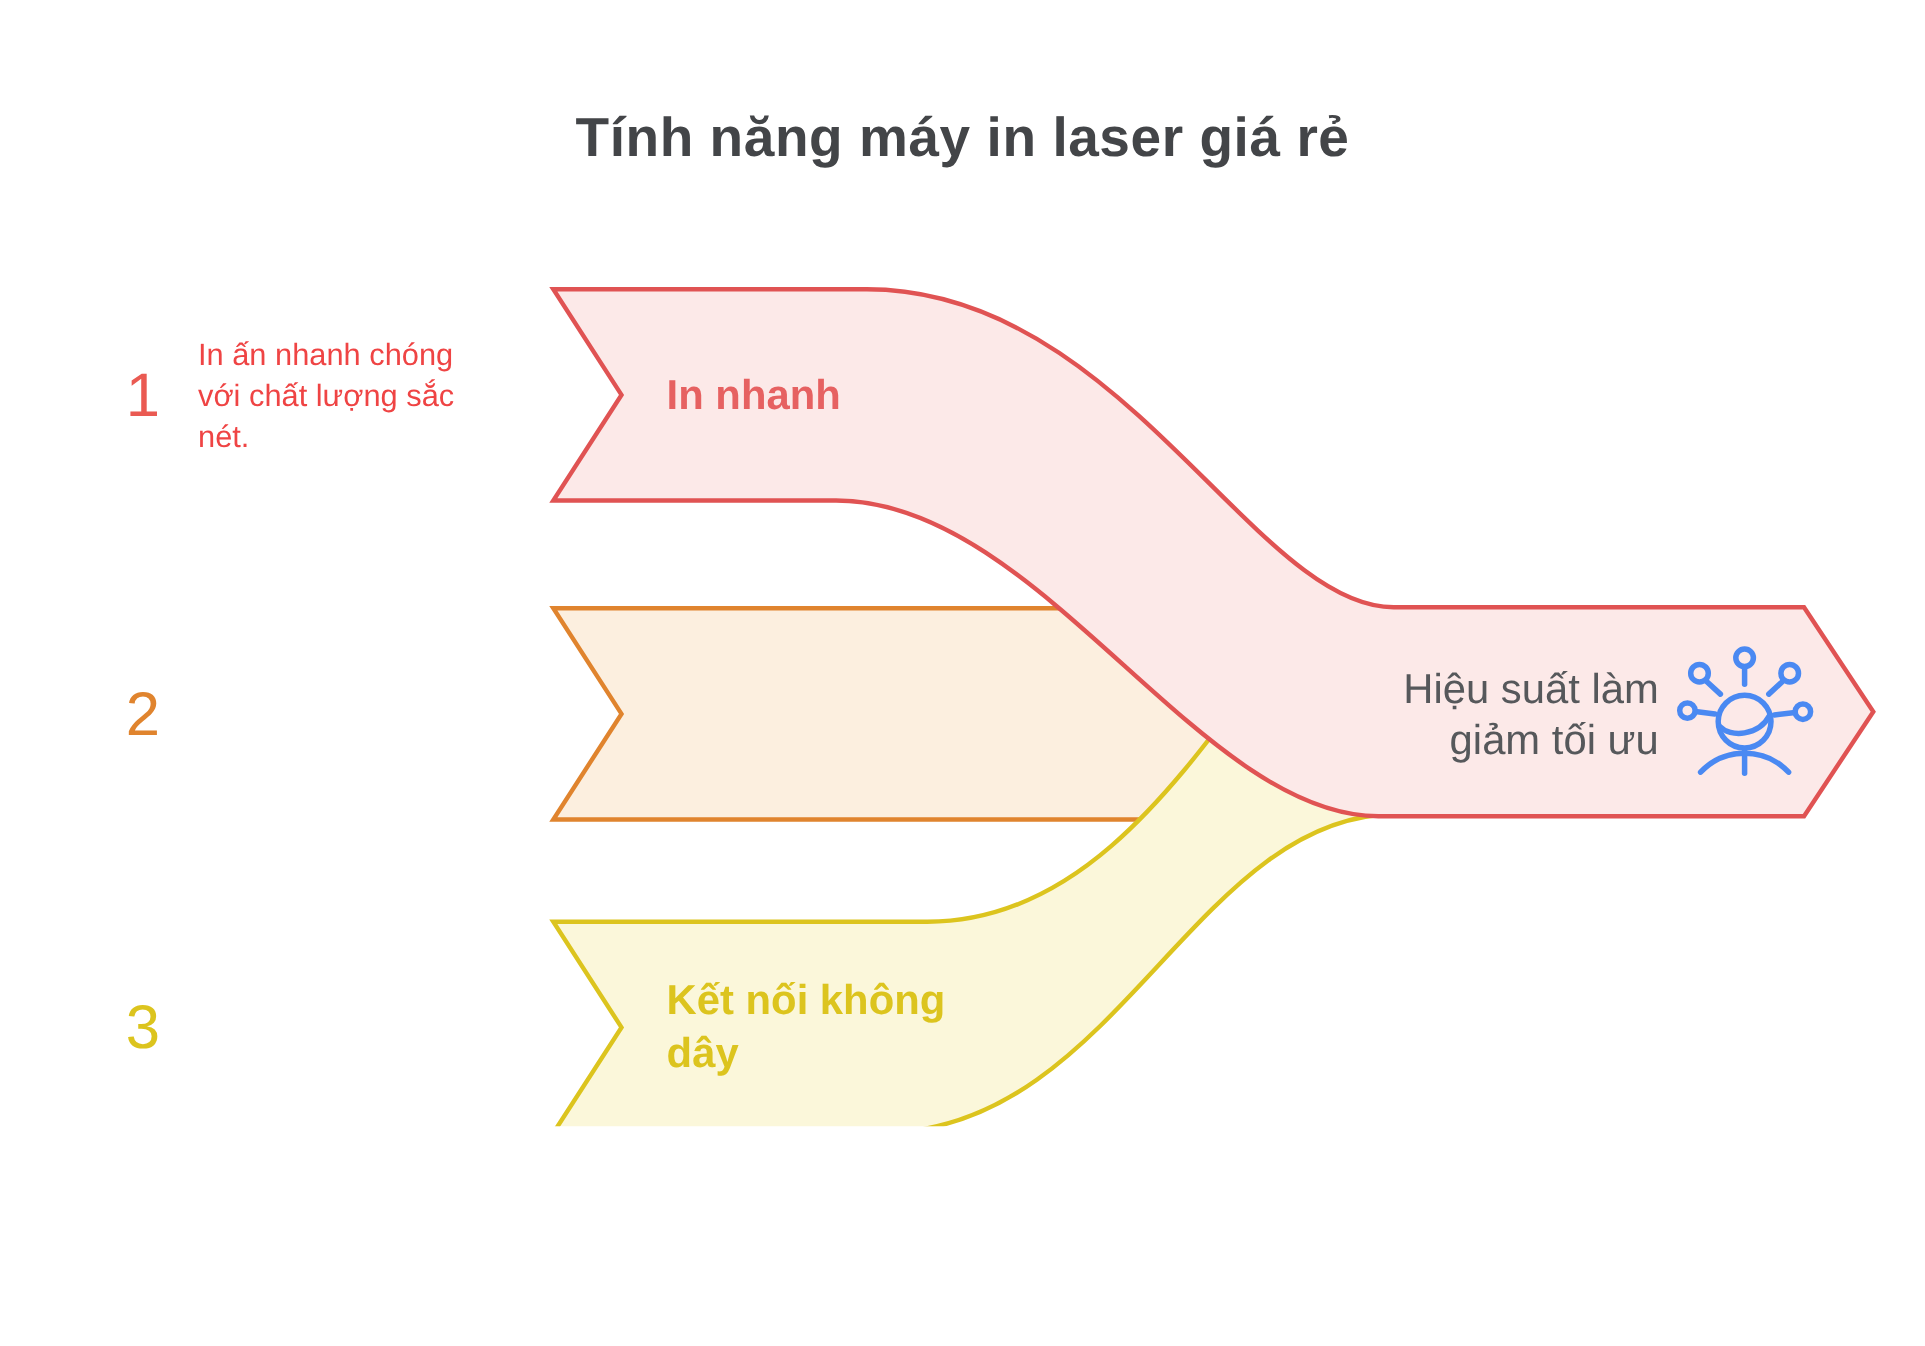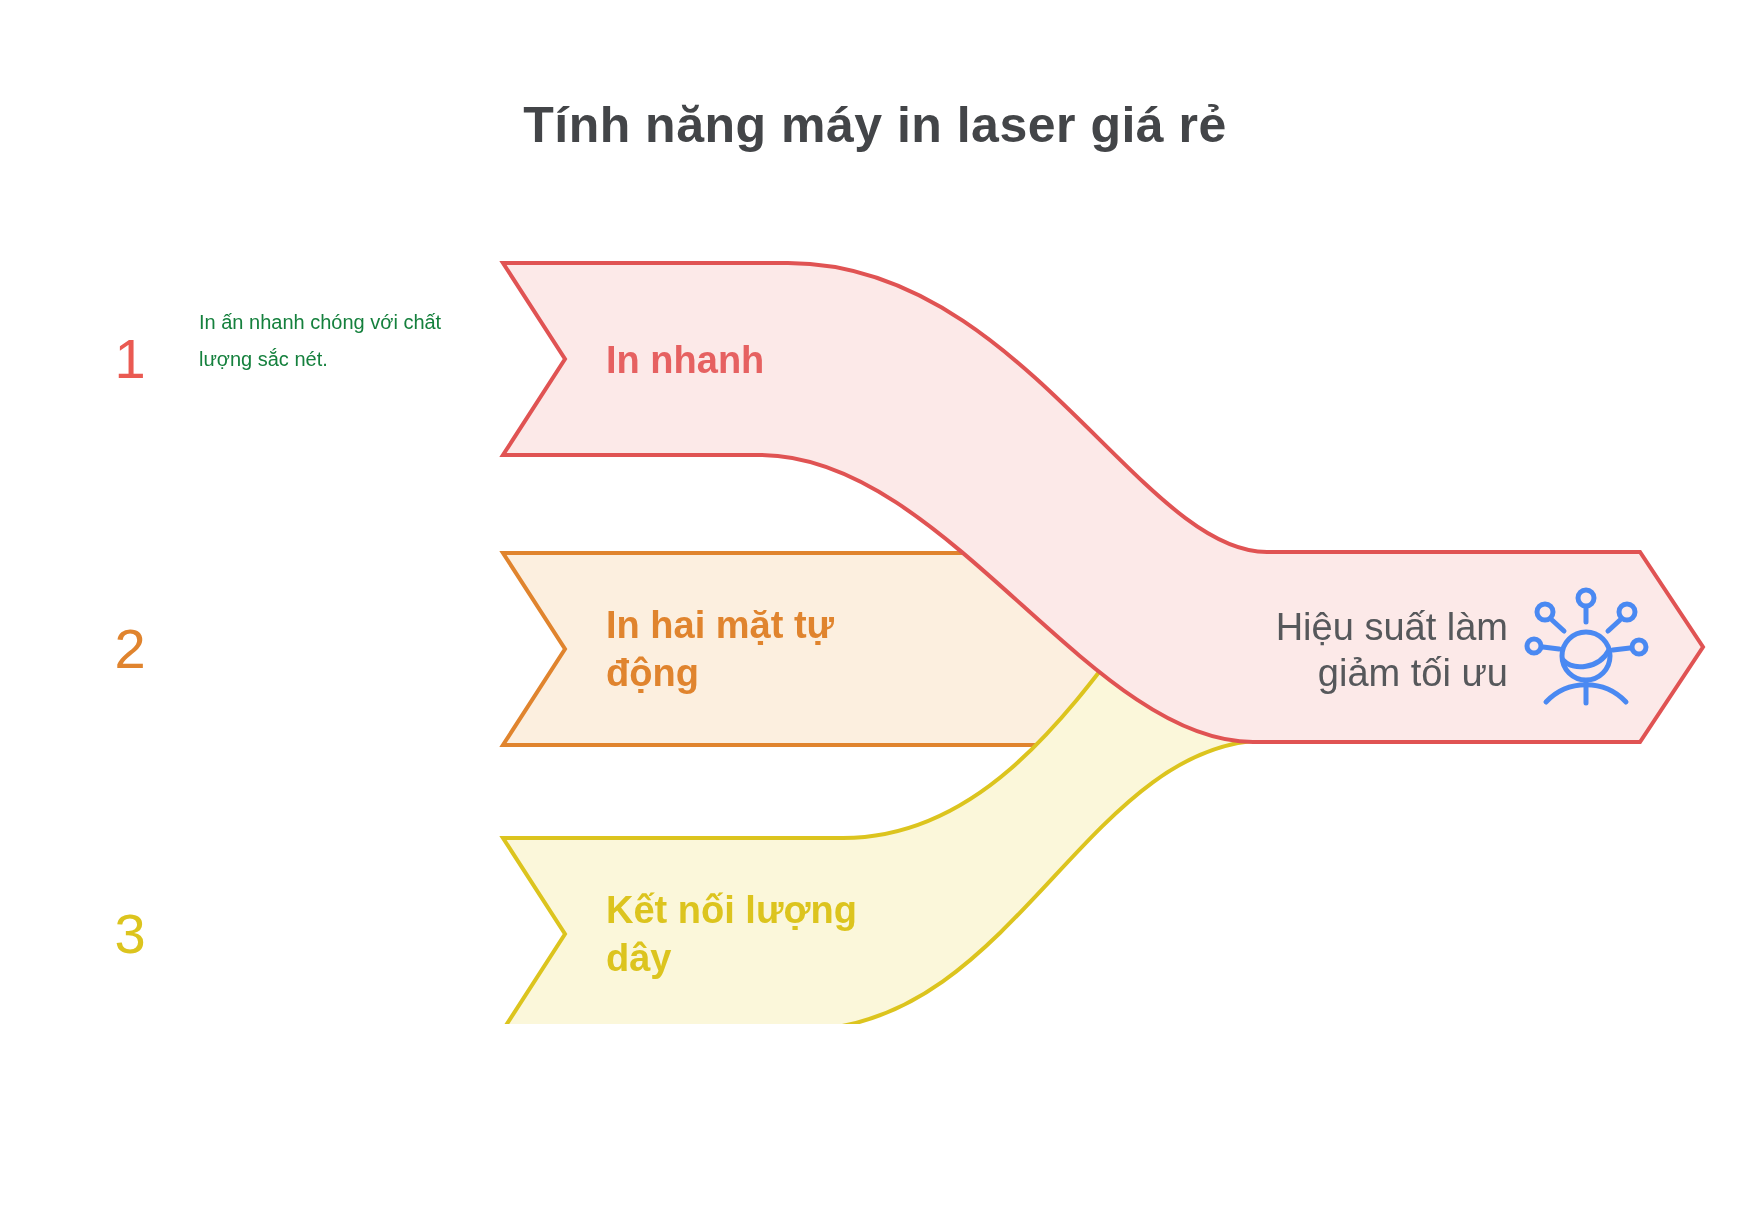--- a/index.html
+++ b/index.html
@@ -29,24 +29,24 @@
     text-align:center;
     font-size:56px;
     line-height:56px;
     font-weight:400;
   }
   .num-1{top:331px;color:#EA5A52;}
   .num-2{top:621px;color:#E0842E;}
   .num-3{top:906px;color:#DCC41E;}
   .step-desc{
     position:absolute;
-    left:199px; width:252px;
-    font-size:20px;
+    left:180px; width:252px;
+    font-size:28px;
     line-height:37px;
-    color:#15803d;
+    color:#ef4444;
   }
   .desc-1{top:304px;}
   .desc-2{top:594px;}
   .desc-3{top:897px;}
   .banner-label{
     position:absolute;
     left:606px; width:280px;
     font-size:38px;
     line-height:48px;
     font-weight:700;
@@ -107,20 +107,19 @@
     </g>
   </svg>
 
   <h1 class="page-title">Tính năng máy in laser giá rẻ</h1>
 
   <div class="step-number num-1">1</div>
   <div class="step-desc desc-1">In ấn nhanh chóng với chất lượng sắc nét.</div>
   <div class="banner-label label-1">In nhanh</div>
 
   <div class="step-number num-2">2</div>
-  <div class="banner-label label-2">In hai mặt tự động</div>
 
   <div class="step-number num-3">3</div>
-  <div class="banner-label label-3">Kết nối lượng dây</div>
+  <div class="banner-label label-3">Kết nối không dây</div>
 
   <div class="result-label">Hiệu suất làm giảm tối ưu</div>
 
 </div>
 
 </body></html>

